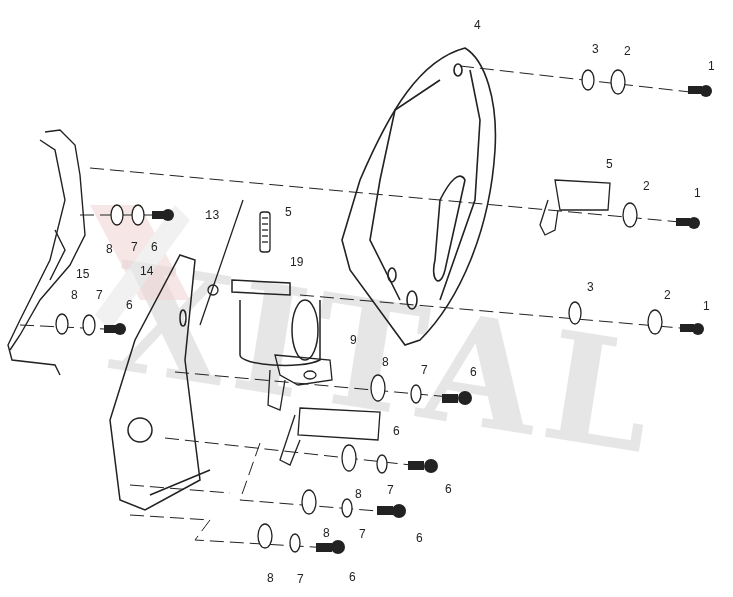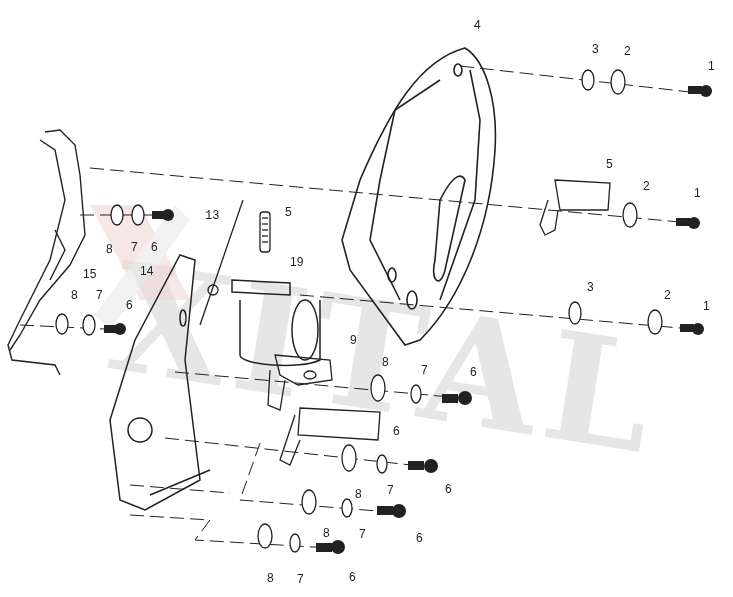--- a/index.html
+++ b/index.html
@@ -145,21 +145,21 @@
     <div class="lbl" style="left: 643px; top: 180px;">2</div>
     <div class="lbl" style="left: 694px; top: 187px;">1</div>
     <div class="lbl" style="left: 587px; top: 281px;">3</div>
     <div class="lbl" style="left: 664px; top: 289px;">2</div>
     <div class="lbl" style="left: 703px; top: 300px;">1</div>
     <div class="lbl" style="left: 285px; top: 206px;">5</div>
     <div class="lbl" style="left: 205px; top: 210px; font-family: Liberation Mono, monospace;">13</div>
     <div class="lbl" style="left: 290px; top: 256px;">19</div>
     <div class="lbl" style="left: 350px; top: 334px;">9</div>
     <div class="lbl" style="left: 129px; top: 265px; margin-left: 11px;">14</div>
-    <div class="lbl" style="left: 83px; top: 268px;">15</div>
+    <div class="lbl" style="left: 76px; top: 268px;">15</div>
     <div class="lbl" style="left: 106px; top: 243px;">8</div>
     <div class="lbl" style="left: 131px; top: 241px;">7</div>
     <div class="lbl" style="left: 151px; top: 241px;">6</div>
     <div class="lbl" style="left: 71px; top: 289px;">8</div>
     <div class="lbl" style="left: 96px; top: 289px;">7</div>
     <div class="lbl" style="left: 126px; top: 299px;">6</div>
     <div class="lbl" style="left: 382px; top: 356px;">8</div>
     <div class="lbl" style="left: 421px; top: 364px;">7</div>
     <div class="lbl" style="left: 470px; top: 366px;">6</div>
     <div class="lbl" style="left: 393px; top: 425px;">6</div>

